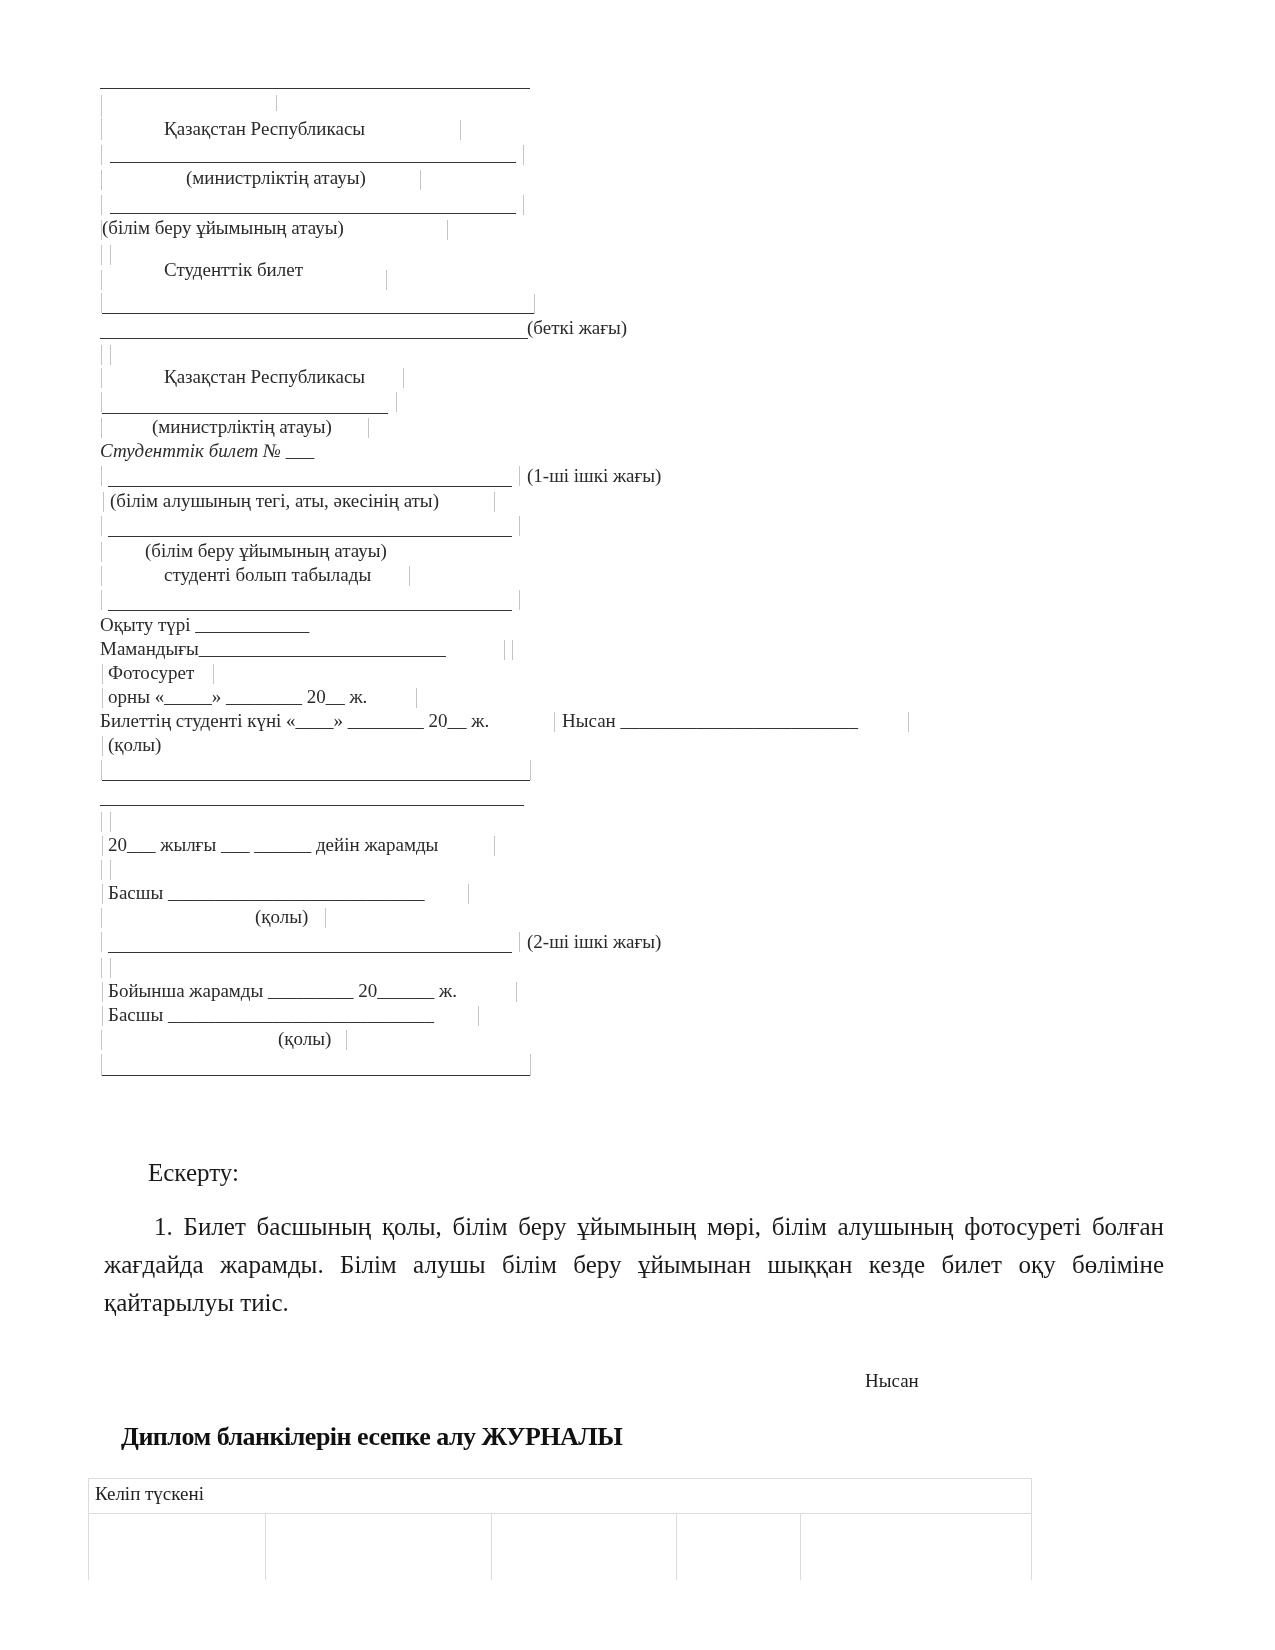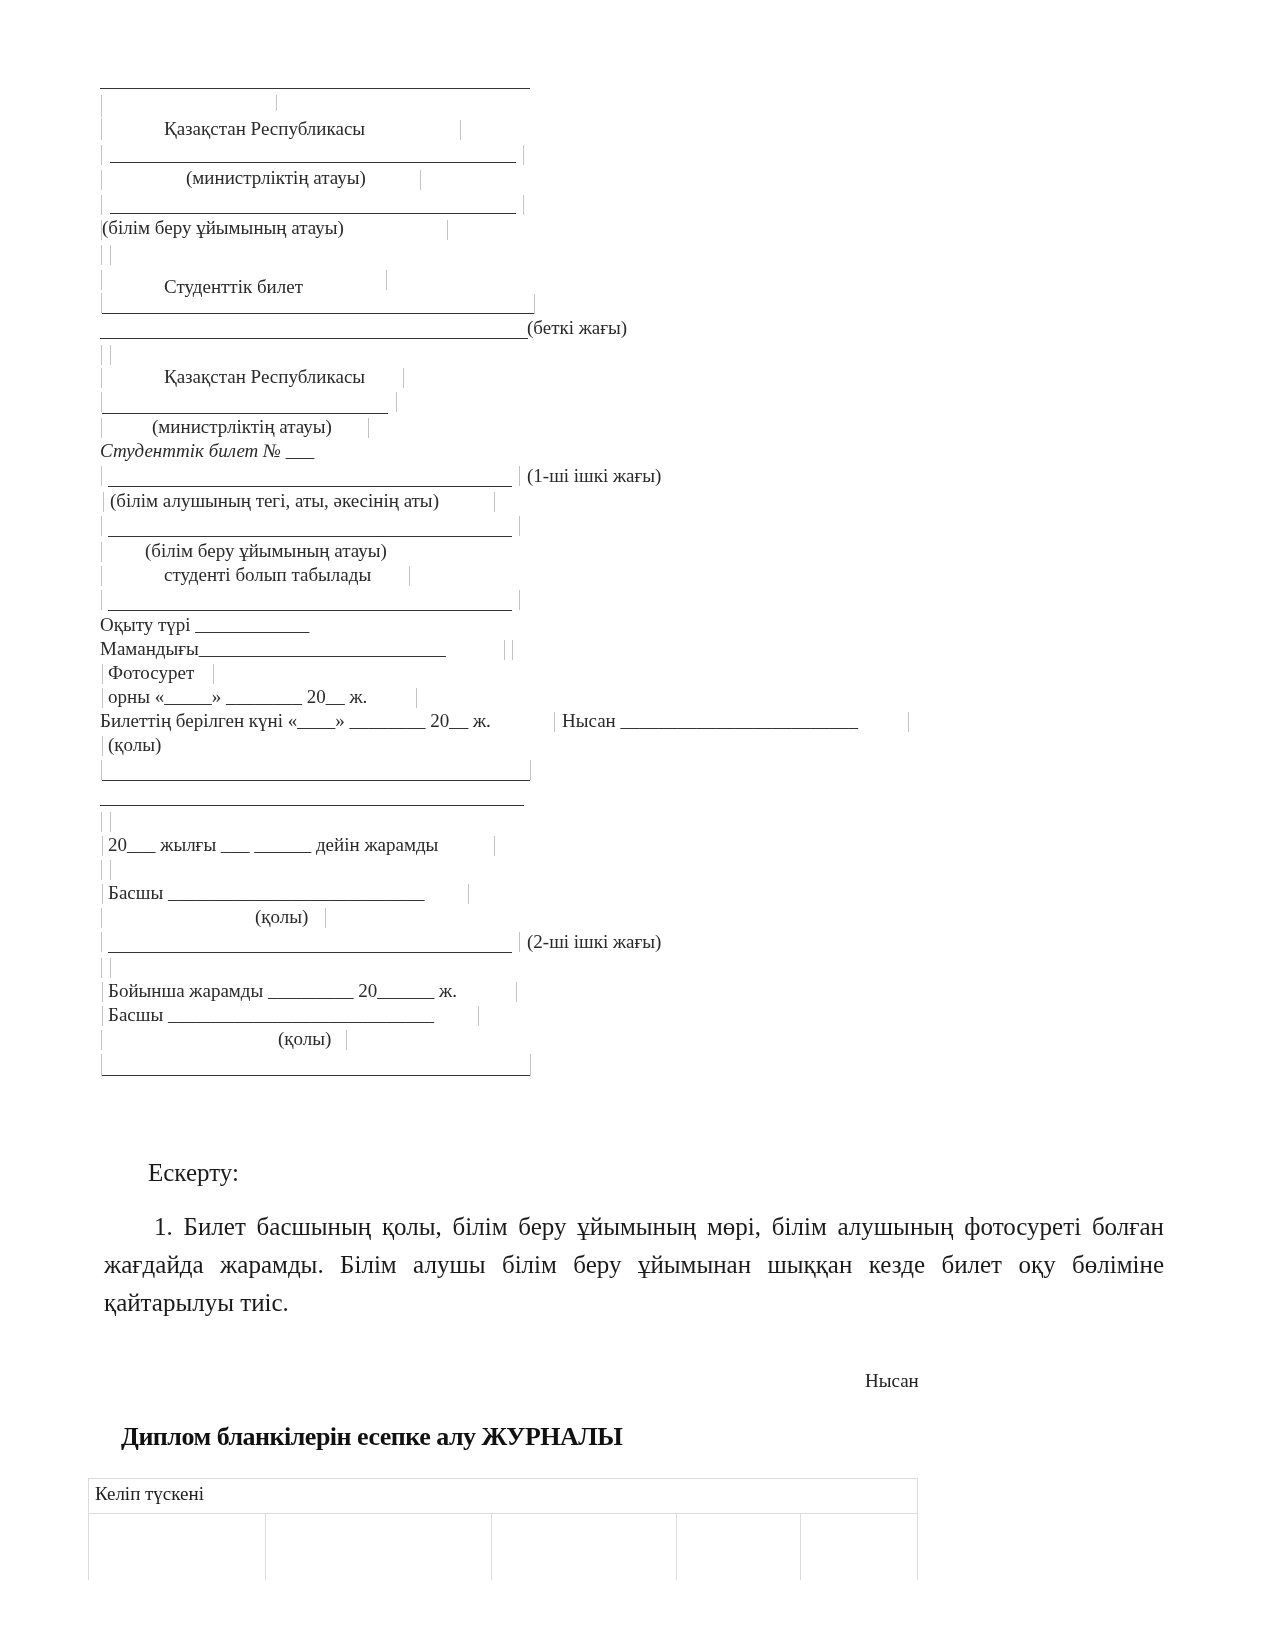--- a/index.html
+++ b/index.html
@@ -8,21 +8,21 @@
   .form { position: absolute; left: 0; top: 0; width: 1275px; height: 1100px; }
   .ln { position: absolute; font-size: 19px; line-height: 22px; white-space: nowrap; color: #2a2a2a; }
   .hr { position: absolute; height: 0; border-top: 1.5px solid #333; }
   .vb { position: absolute; width: 0; border-left: 1px solid #c4c4c4; }
   .notes { position: absolute; left: 88px; top: 1138px; width: 1092px; font-size: 25px; line-height: 38px; color: #1a1a1a; }
   .notes p { margin: 16px; text-align: justify; }
   .notes .ind1 { text-indent: 44px; }
   .notes .ind2 { text-indent: 50px; }
   .nysan { position: absolute; left: 845px; top: 1370px; font-size: 19px; color: #222; margin-left: 20px; }
   .title { position: absolute; left: 88px; top: 1422px; font-size: 26px; font-weight: bold; letter-spacing: -0.5px; color: #111; margin-left: 33px; }
-  table.journal { position: absolute; left: 88px; top: 1478px; width: 830px; border-collapse: collapse; }
+  table.journal { position: absolute; left: 88px; top: 1478px; width: 944px; border-collapse: collapse; }
   table.journal td { border: 1.5px solid #dcdcdc; font-size: 19px; padding: 4px 6px; vertical-align: top; color: #222; }
   table.journal tr.head td { height: 26px; }
   table.journal tr.body td { height: 58px; border-bottom: none; }
 </style>
 </head>
 <body>
 
 <div class="form">
 
   <div class="hr" style="left:100px;top:88px;width:430px;"></div>
@@ -39,21 +39,21 @@
   <div class="vb" style="left:420px;top:170px;height:20px;"></div>
   <div class="hr" style="left:110px;top:213px;width:406px;"></div>
   <div class="vb" style="left:101px;top:195px;height:20px;"></div>
   <div class="vb" style="left:523px;top:195px;height:20px;"></div>
   <div class="ln" style="left:102px;top:217px;">(білім беру ұйымының атауы)</div>
   <div class="vb" style="left:101px;top:220px;height:20px;"></div>
   <div class="vb" style="left:447px;top:220px;height:20px;"></div>
   <div class="vb" style="left:101px;top:245px;height:20px;"></div>
   <div class="vb" style="left:110px;top:245px;height:20px;"></div>
   <div class="vb" style="left:101px;top:270px;height:20px;"></div>
-  <div class="ln" style="left:164px;top:276px;">Студенттік билет</div>
+  <div class="ln" style="left:164px;top:259px;">Студенттік билет</div>
   <div class="vb" style="left:386px;top:270px;height:20px;"></div>
   <div class="vb" style="left:101px;top:293px;height:20px;"></div>
   <div class="hr" style="left:102px;top:313px;width:432px;"></div>
   <div class="vb" style="left:534px;top:294px;height:20px;"></div>
   <div class="hr" style="left:100px;top:338px;width:428px;"></div>
   <div class="ln" style="left:527px;top:317px;">(беткі жағы)</div>
 
   <div class="vb" style="left:101px;top:345px;height:20px;"></div>
   <div class="vb" style="left:110px;top:345px;height:20px;"></div>
   <div class="vb" style="left:101px;top:368px;height:20px;"></div>
@@ -87,21 +87,21 @@
   <div class="ln" style="left:100px;top:614px;">Оқыту түрі ____________</div>
   <div class="ln" style="left:100px;top:638px;">Мамандығы__________________________</div>
   <div class="vb" style="left:504px;top:640px;height:20px;"></div>
   <div class="vb" style="left:512px;top:640px;height:20px;"></div>
   <div class="vb" style="left:102px;top:664px;height:20px;"></div>
   <div class="ln" style="left:108px;top:662px;">Фотосурет</div>
   <div class="vb" style="left:213px;top:664px;height:20px;"></div>
   <div class="vb" style="left:102px;top:688px;height:20px;"></div>
   <div class="ln" style="left:108px;top:686px;">орны «_____» ________ 20__ ж.</div>
   <div class="vb" style="left:416px;top:688px;height:20px;"></div>
-  <div class="ln" style="left:100px;top:710px;">Билеттің берілген күні «____» ________ 20__ ж.</div>
+  <div class="ln" style="left:100px;top:710px;">Билеттің студенті күні «____» ________ 20__ ж.</div>
   <div class="vb" style="left:554px;top:712px;height:20px;"></div>
   <div class="ln" style="left:562px;top:710px;">Нысан _________________________</div>
   <div class="vb" style="left:908px;top:712px;height:20px;"></div>
   <div class="vb" style="left:102px;top:736px;height:20px;"></div>
   <div class="ln" style="left:108px;top:734px;">(қолы)</div>
   <div class="vb" style="left:101px;top:760px;height:20px;"></div>
   <div class="hr" style="left:102px;top:780px;width:428px;"></div>
   <div class="vb" style="left:530px;top:760px;height:20px;"></div>
 
   <div class="hr" style="left:100px;top:805px;width:424px;"></div>

